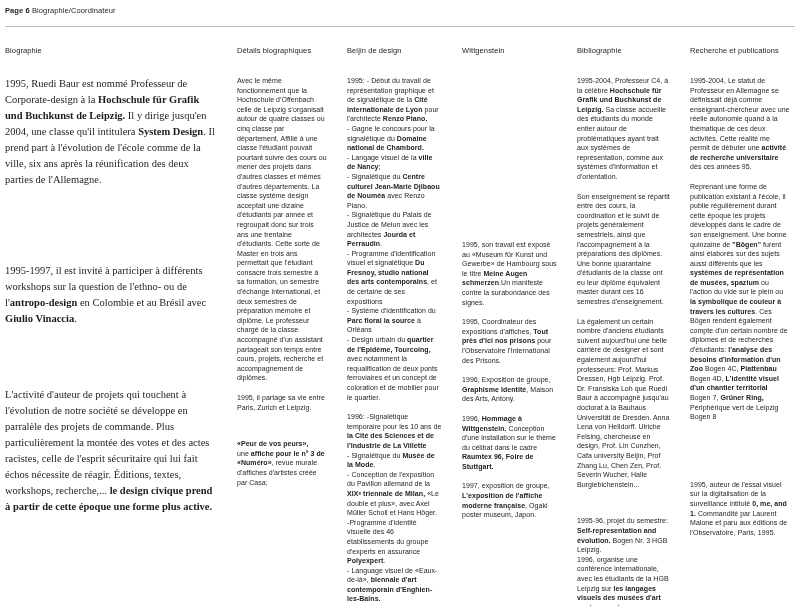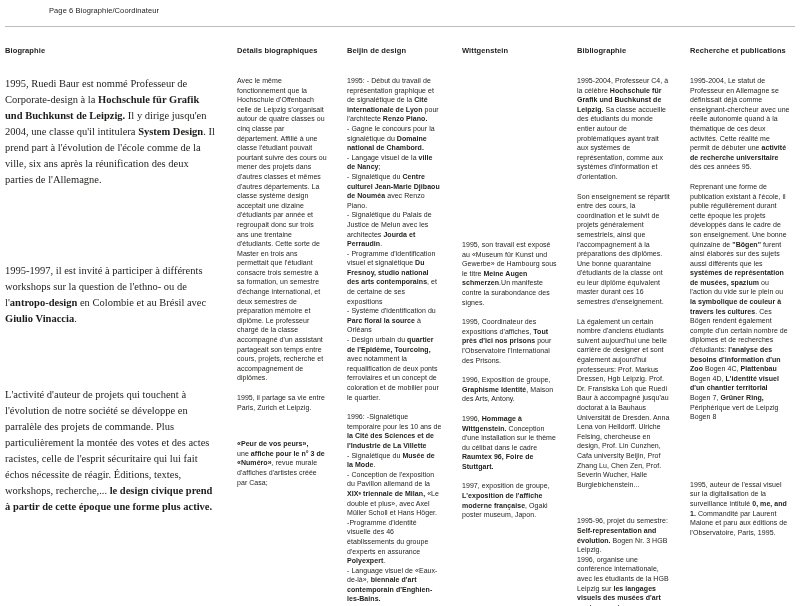--- a/index.html
+++ b/index.html
@@ -3,29 +3,29 @@
 <meta charset="utf-8">
 <style>
   html,body{margin:0;padding:0;}
   body{
     width:800px;height:606px;overflow:hidden;background:#ffffff;
     font-family:"Liberation Sans","DejaVu Sans",sans-serif;
     color:#1d1d1b;-webkit-font-smoothing:antialiased;
   }
   .page{padding:6px 5px 0 5px;width:790px;height:600px;overflow:hidden;}
   .topbar{font-size:7.5px;letter-spacing:.1px;}
-  .topbar .pg{font-weight:normal;margin-left:44px;}
+  .topbar .pg{font-weight:bold;}
   .rule{border:0;border-top:1px solid #bdbdbd;margin:11px 0 0 0;}
   .cols{
     display:grid;
     grid-template-columns:212px 90px 95px 95px 93px 100px;
     column-gap:20px;
     margin-top:19px;
   }
-  .colhead{font-size:7.5px;font-weight:bold;margin:0 0 21px 0;letter-spacing:.1px;}
+  .colhead{font-size:7.5px;font-weight:normal;margin:0 0 21px 0;letter-spacing:.1px;}
   .colbody p{margin:0;}
   .colbody{font-size:7px;line-height:9.6px;letter-spacing:.05px;}
   .colbody p + p{margin-top:10px;}
   
   .c0 .colbody{font-size:10.5px;line-height:16px;letter-spacing:0;font-family:Liberation Serif, serif;}
   .c0 .colbody p + p{margin-top:75px;}
   .c0 .colbody p:nth-of-type(3){margin-top:60px;}
   
   .c1 .colbody p:nth-of-type(3){margin-top:27px;}
   

